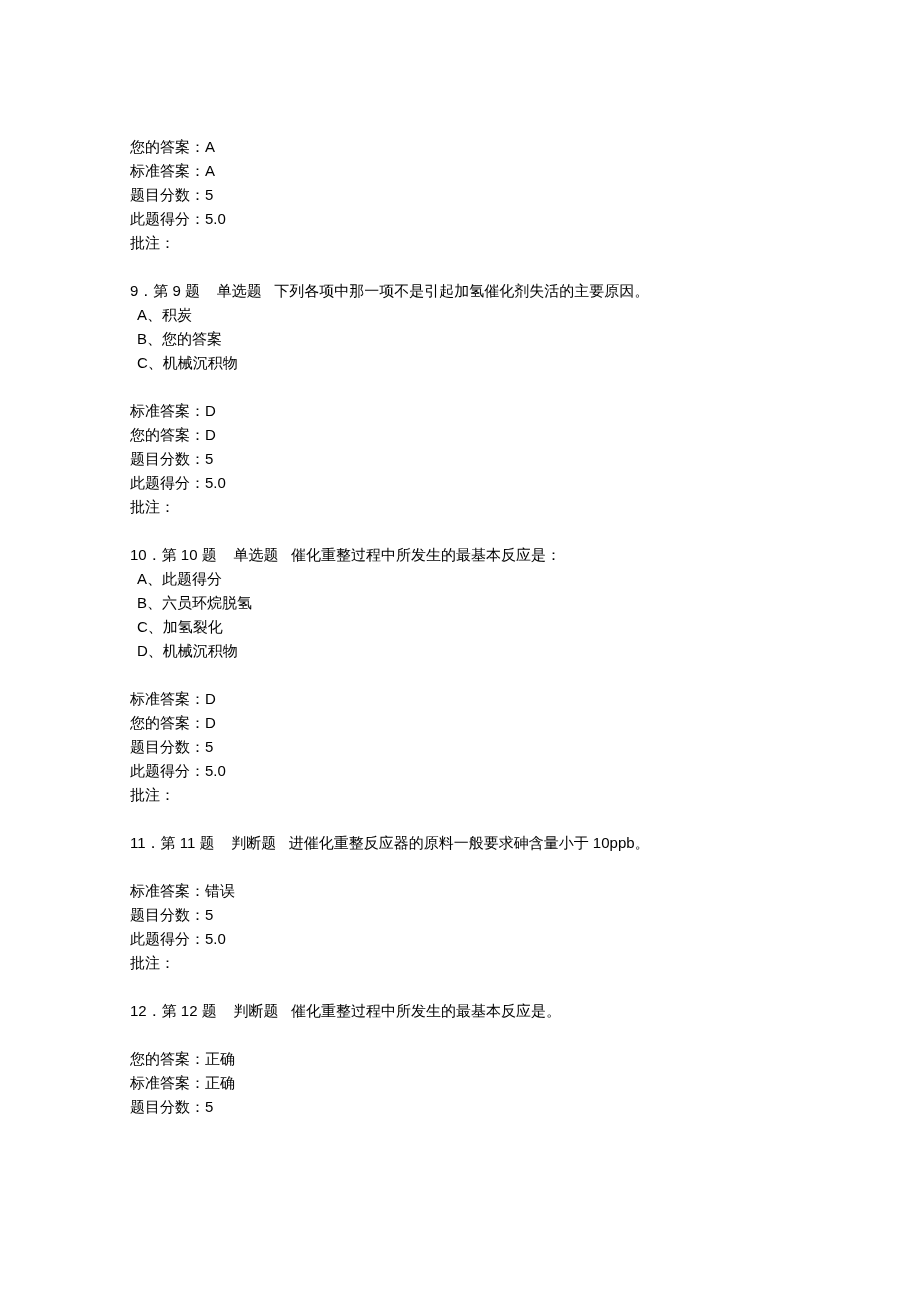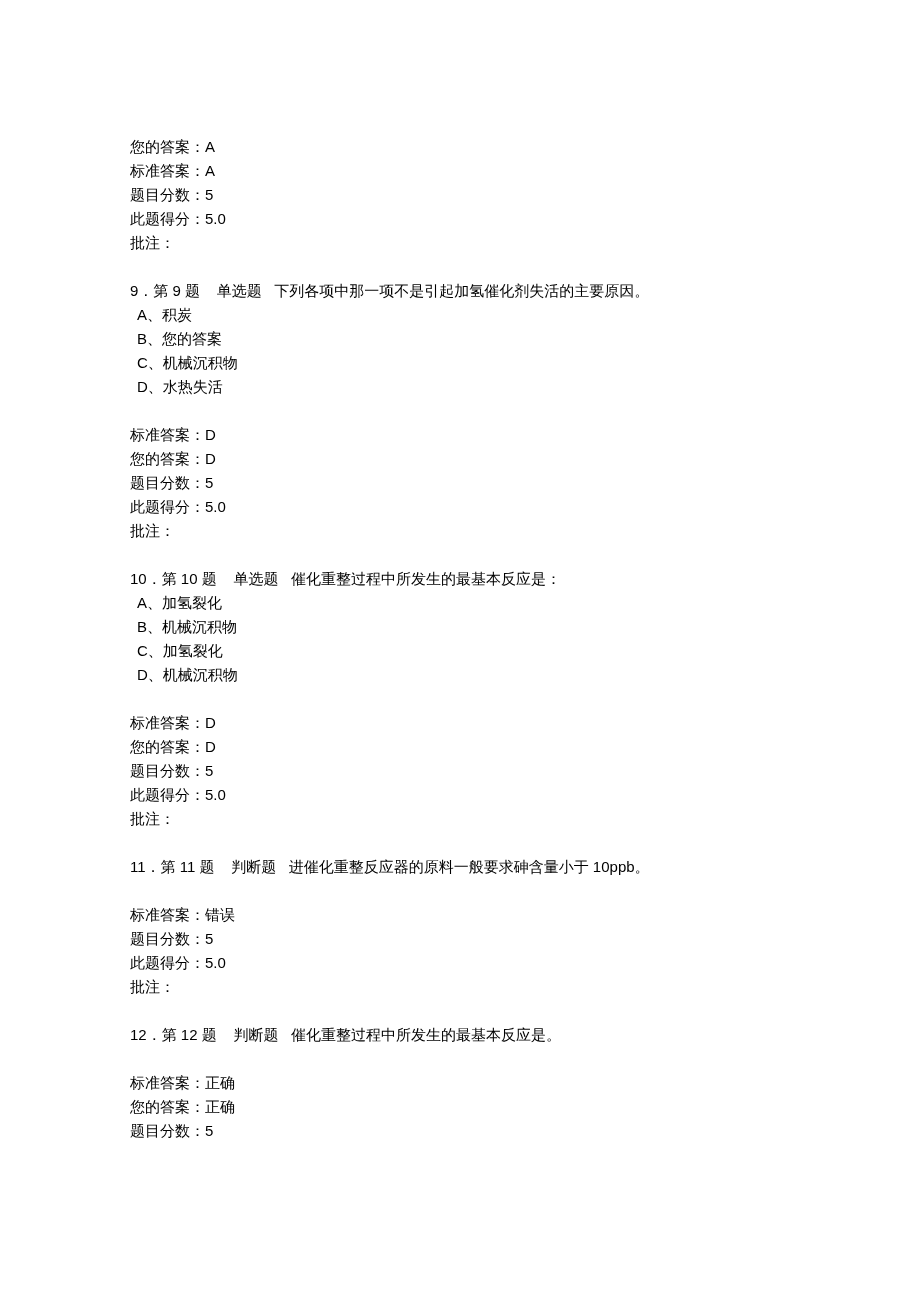--- a/index.html
+++ b/index.html
@@ -39,36 +39,35 @@
   <div class="ans"><span>批注：</span><span></span></div>
 </div>
 
 <div class="block">
   <div class="qline">
     <span>9</span><span>．</span><span>第</span><span> </span><span>9</span><span> </span><span>题</span><span>&nbsp;&nbsp;&nbsp;&nbsp;</span><span>单选题</span><span>&nbsp;&nbsp;&nbsp;</span><span>下列各项中那一项不是引起加氢催化剂失活的主要原因。</span>
   </div>
   <div class="opt">A、积炭</div>
   <div class="opt">B、您的答案</div>
   <div class="opt">C、机械沉积物</div>
-  <div class="opt">D、水热失活</div>
 </div>
 <div class="block">
   <div class="ans"><span>标准答案：</span><span>D</span></div>
   <div class="ans"><span>您的答案：</span><span>D</span></div>
   <div class="ans"><span>题目分数：</span><span>5</span></div>
   <div class="ans"><span>此题得分：</span><span>5.0</span></div>
   <div class="ans"><span>批注：</span><span></span></div>
 </div>
 
 <div class="block">
   <div class="qline">
     <span>10</span><span>．</span><span>第</span><span> </span><span>10</span><span> </span><span>题</span><span>&nbsp;&nbsp;&nbsp;&nbsp;</span><span>单选题</span><span>&nbsp;&nbsp;&nbsp;</span><span>催化重整过程中所发生的最基本反应是：</span>
   </div>
-  <div class="opt">A、加氢裂化</div>
-  <div class="opt">B、机械沉积物</div>
+  <div class="opt">A、此题得分</div>
+  <div class="opt">B、六员环烷脱氢</div>
   <div class="opt">C、加氢裂化</div>
   <div class="opt">D、机械沉积物</div>
 </div>
 <div class="block">
   <div class="ans"><span>标准答案：</span><span>D</span></div>
   <div class="ans"><span>您的答案：</span><span>D</span></div>
   <div class="ans"><span>题目分数：</span><span>5</span></div>
   <div class="ans"><span>此题得分：</span><span>5.0</span></div>
   <div class="ans"><span>批注：</span><span></span></div>
 </div>
@@ -84,16 +83,16 @@
   <div class="ans"><span>此题得分：</span><span>5.0</span></div>
   <div class="ans"><span>批注：</span><span></span></div>
 </div>
 
 <div class="block">
   <div class="qline">
     <span>12</span><span>．</span><span>第</span><span> </span><span>12</span><span> </span><span>题</span><span>&nbsp;&nbsp;&nbsp;&nbsp;</span><span>判断题</span><span>&nbsp;&nbsp;&nbsp;</span><span>催化重整过程中所发生的最基本反应是。</span>
   </div>
 </div>
 <div class="block">
+  <div class="ans"><span>您的答案：</span><span>正确</span></div>
   <div class="ans"><span>标准答案：</span><span>正确</span></div>
-  <div class="ans"><span>您的答案：</span><span>正确</span></div>
   <div class="ans"><span>题目分数：</span><span>5</span></div>
 </div>
 
 </body></html>

